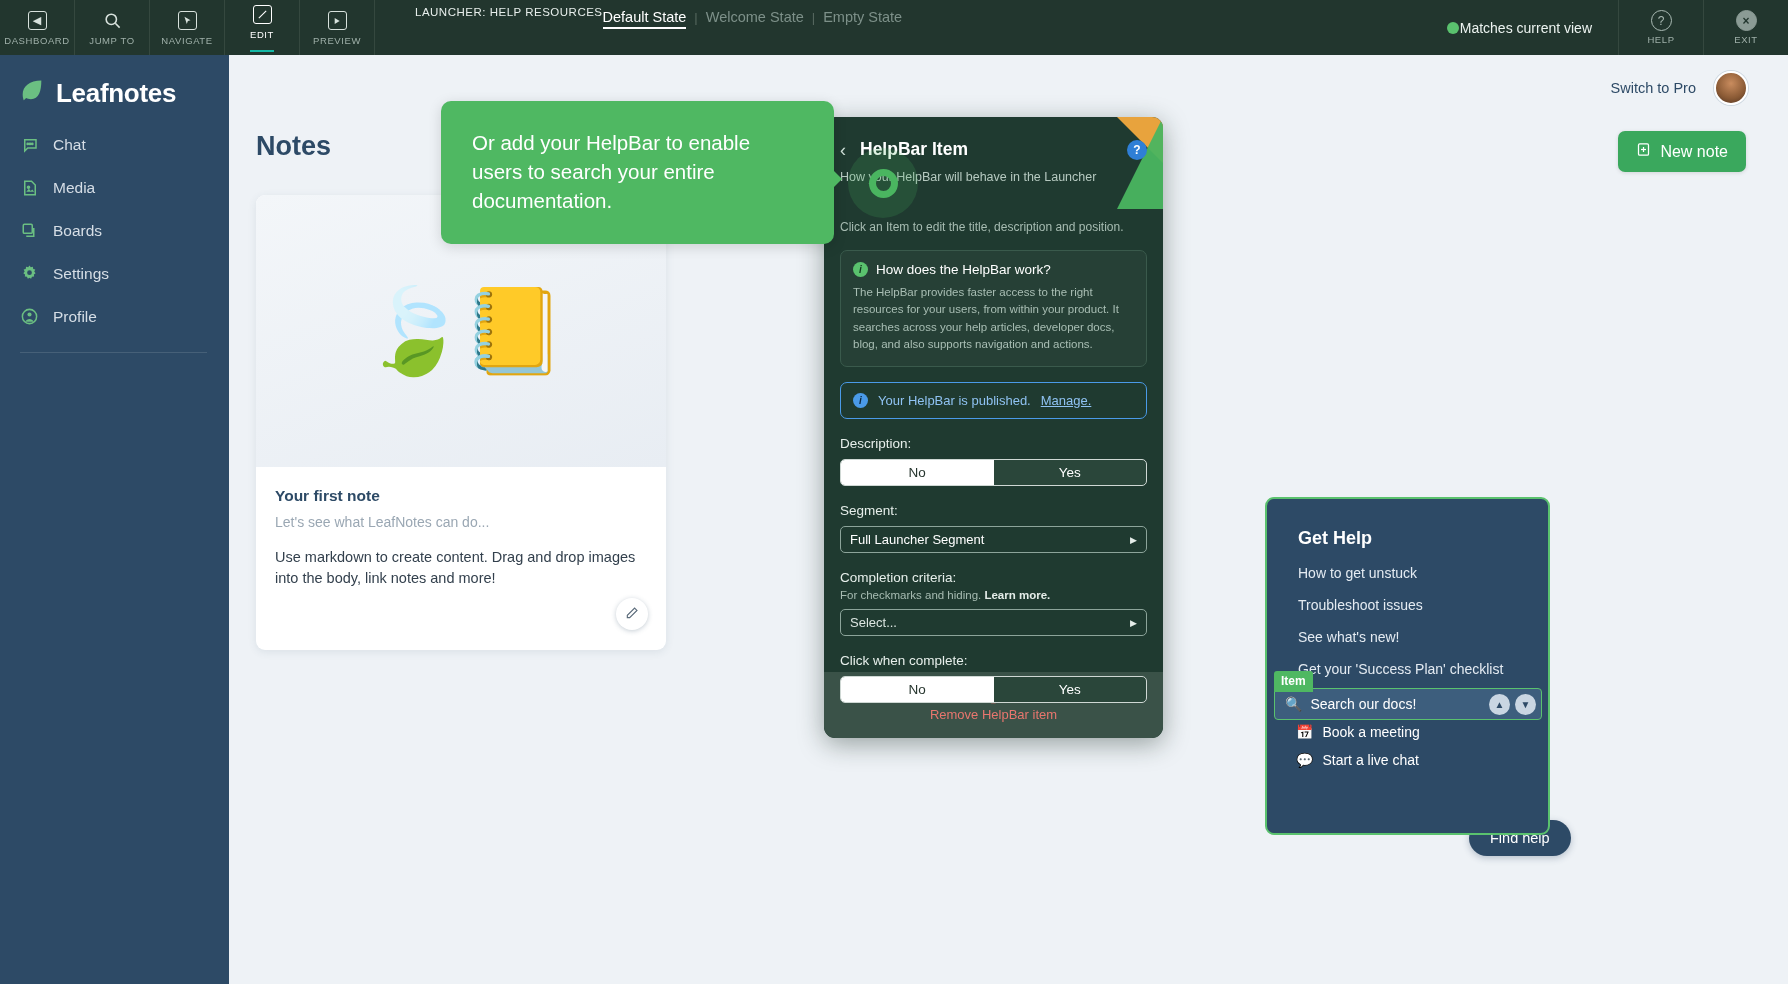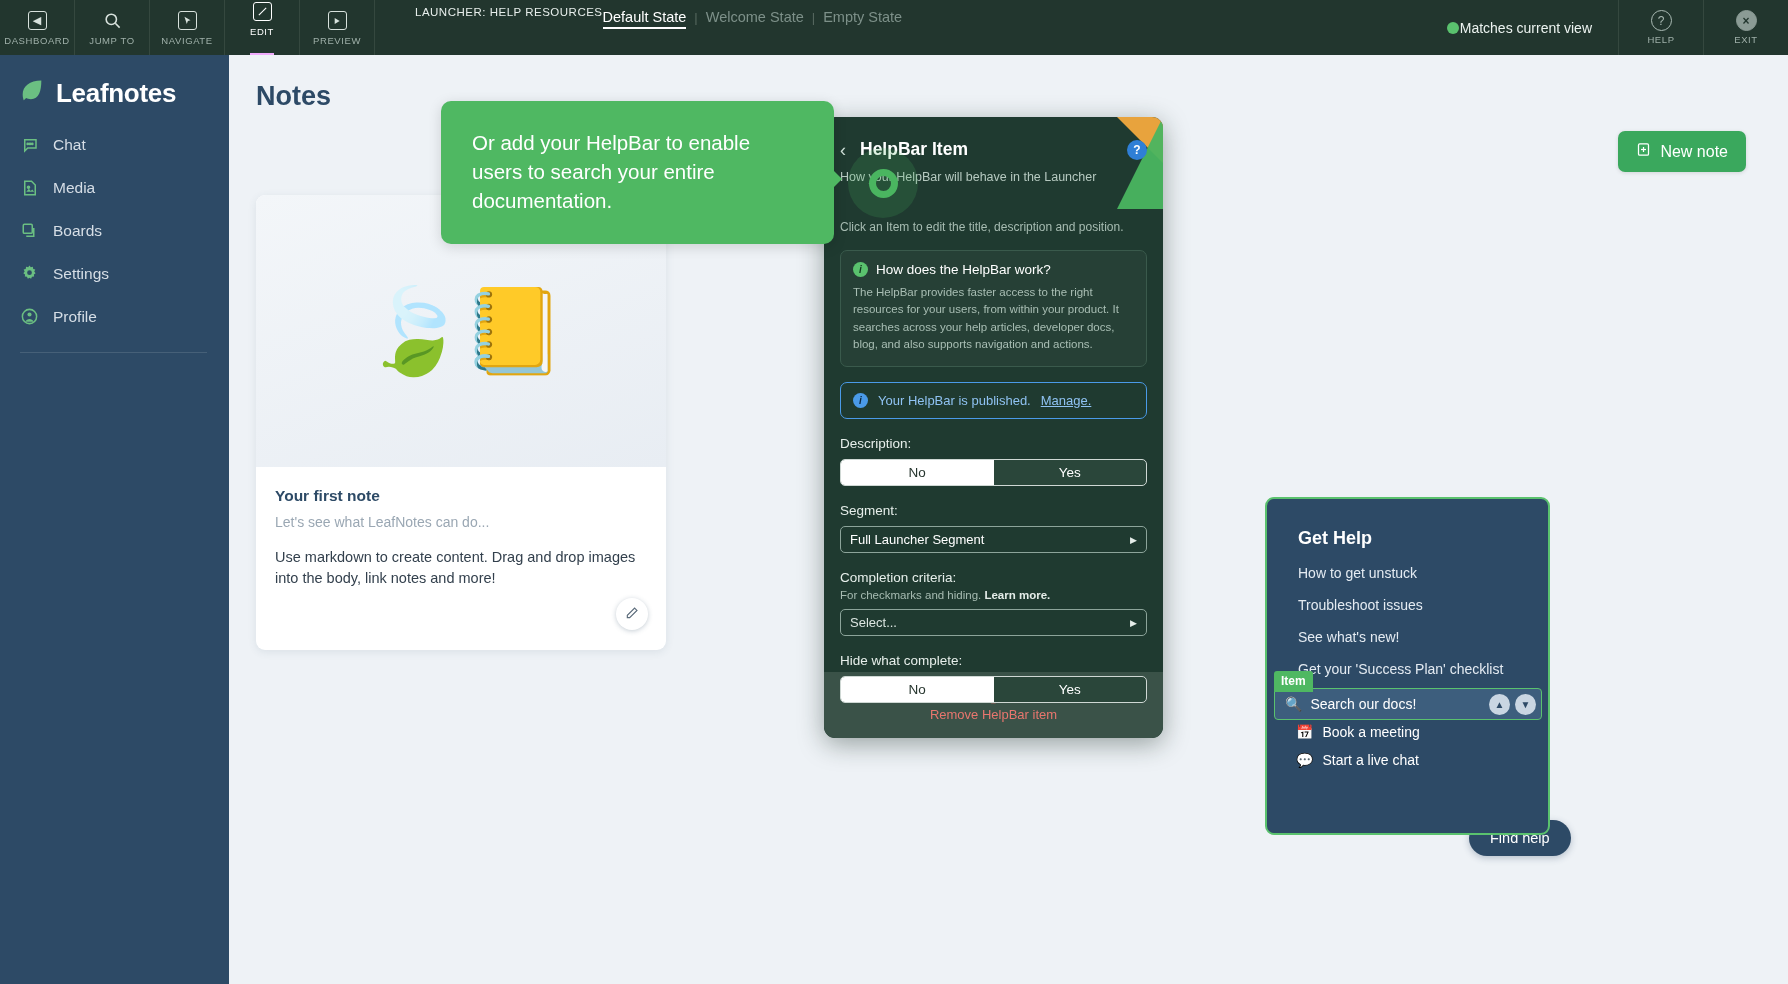--- a/index.html
+++ b/index.html
@@ -30,21 +30,21 @@
   .tool-btn:first-child { border-left: none; }
   .tool-btn .tb-ico {
     width: 22px; height: 22px;
     display: flex; align-items: center; justify-content: center;
     color: #d8e2dd;
   }
   .tool-btn .tb-label {
     font-size: 9.5px; letter-spacing: .6px;
     color: #9fb0a9; text-transform: uppercase;
   }
-  .tool-btn.active .tb-label { color: #ffffff; border-bottom: 2px solid #f0abfc; padding-bottom: 16px; }
+  .tool-btn.active .tb-label { color: #ffffff; border-bottom: 2px solid #14b8a6; padding-bottom: 10px; }
   .tool-btn.active .tb-ico { color: #ffffff; }
 
   .tb-box {
     width: 19px; height: 19px;
     border: 1.6px solid currentColor; border-radius: 3px;
     display: flex; align-items: center; justify-content: center;
     font-size: 11px; line-height: 1;
   }
 
   #bar-title-block {
@@ -478,20 +478,24 @@
         <path d="M6.8 18.5c1-2.4 3-3.4 5.2-3.4s4.2 1 5.2 3.4" fill="currentColor" stroke="none"></path>
       </svg>
     </span>
     <span class="nav-label">Profile</span>
   </div>
 
   <div id="sidebar-divider"></div>
 </div>
 
 <div id="main">
+  <div id="main-top">
+    <span id="switch-pro">Switch to Pro</span>
+    <span id="avatar"></span>
+  </div>
 
   <div id="page-title">Notes</div>
 
   <div id="new-note-btn">
     <span>
       <svg width="15" height="15" viewBox="0 0 24 24" fill="none" stroke="#fff" stroke-width="2">
         <rect x="4" y="3" width="16" height="18" rx="2"></rect>
           <line x1="12" y1="8" x2="12" y2="16"></line>
           <line x1="8" y1="12" x2="16" y2="12"></line>
       </svg>
@@ -560,21 +564,21 @@
 
     <div class="hb-label">Completion criteria:</div>
     <div class="hb-sublabel">
       <span>For checkmarks and hiding. </span><b>Learn more.</b>
     </div>
     <div class="hb-select placeholder">
       <span>Select...</span>
       <span class="caret">▶</span>
     </div>
 
-    <div class="hb-label">Hide what complete:</div>
+    <div class="hb-label">Click when complete:</div>
     <div class="seg-toggle">
       <div class="seg-half on">No</div>
       <div class="seg-half off">Yes</div>
     </div>
   </div>
 
   <div id="hb-remove">
     <span id="hb-trash">🗑</span>
     <span id="hb-remove-label">Remove HelpBar item</span>
   </div>

